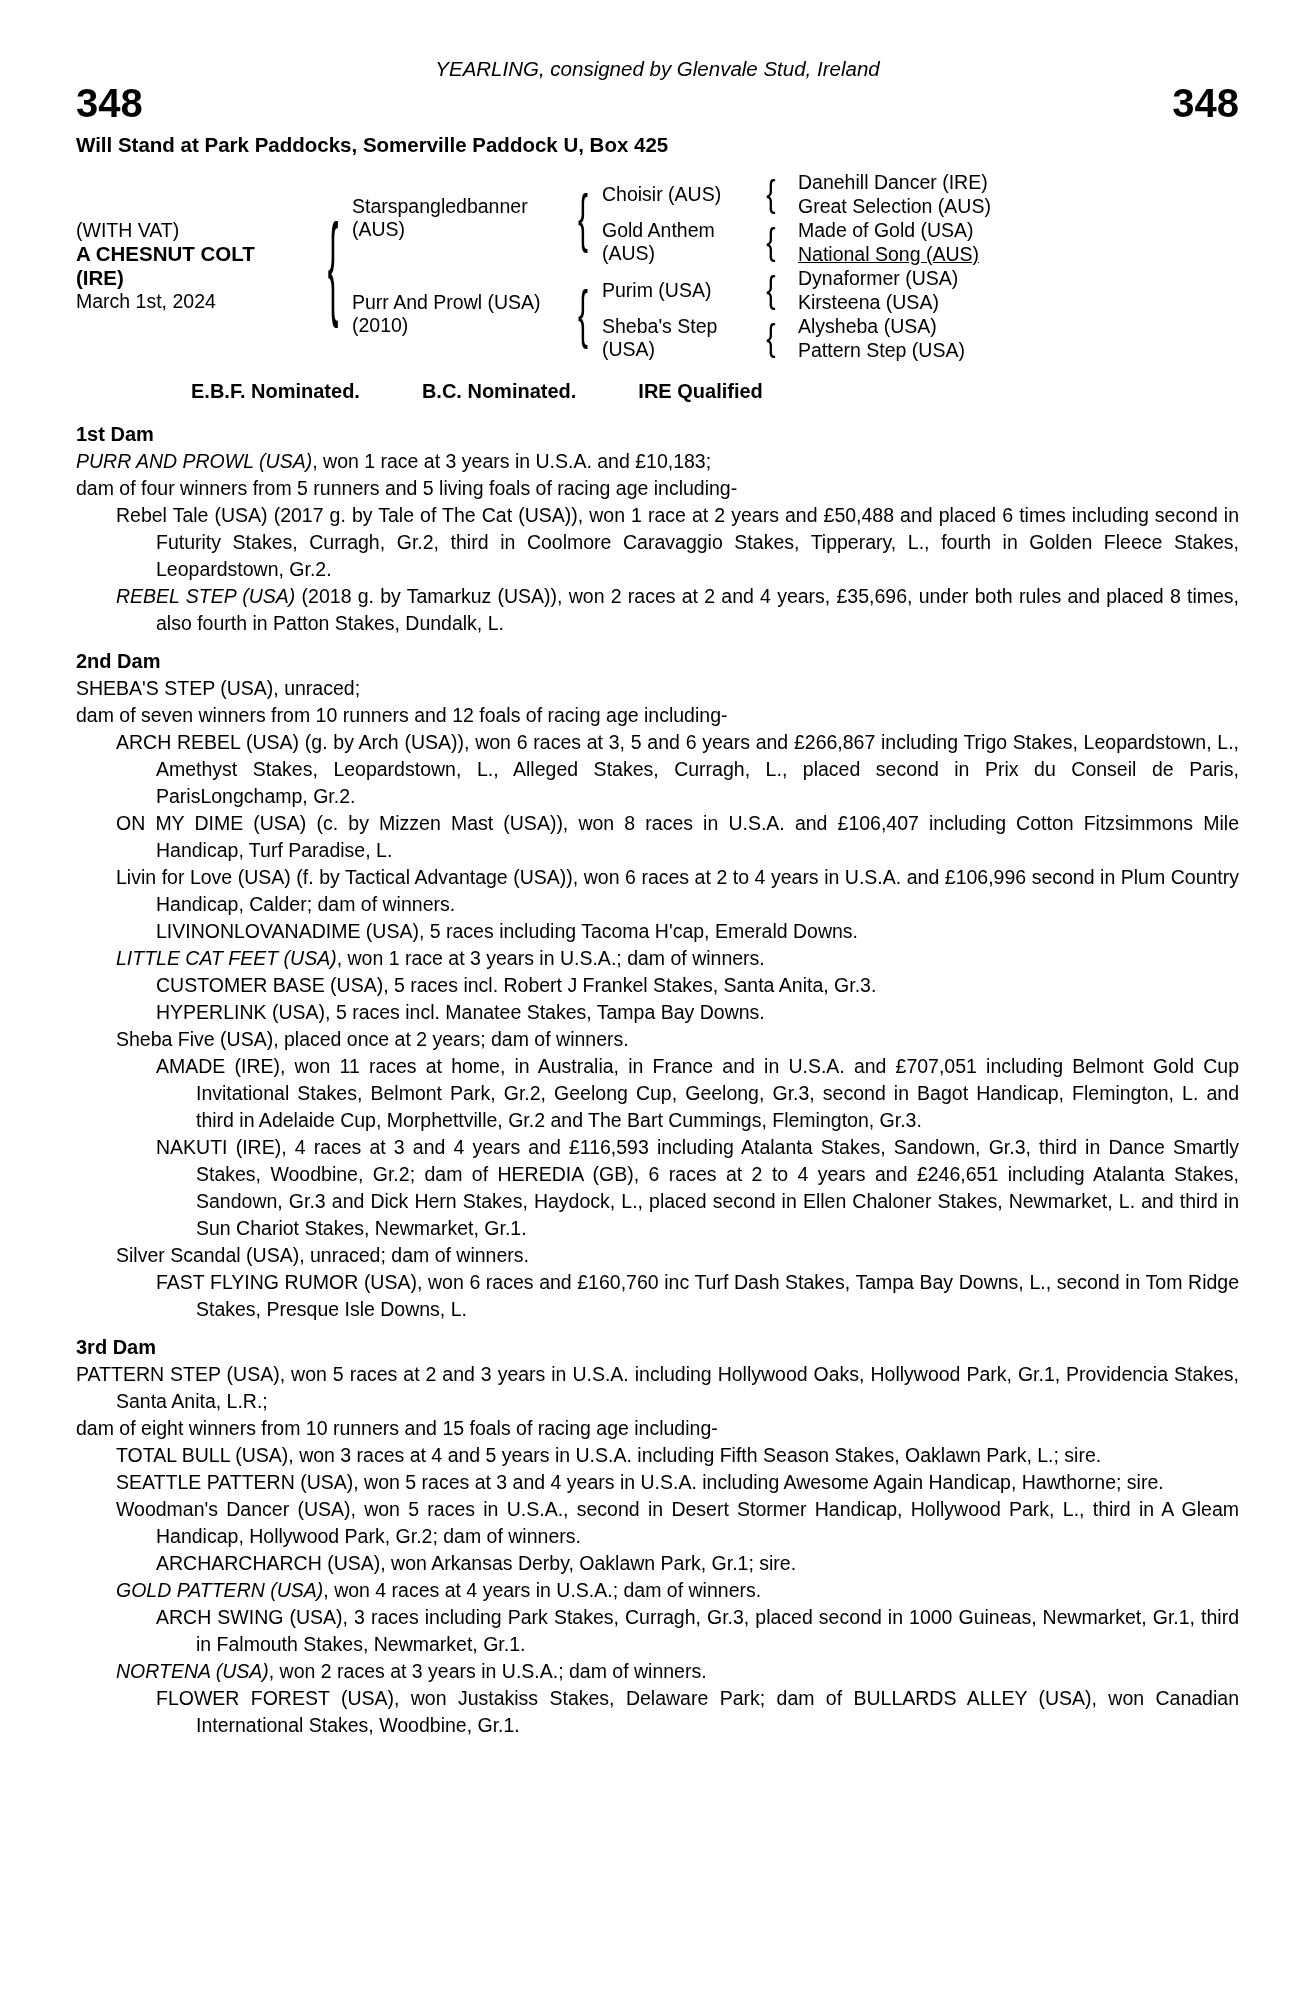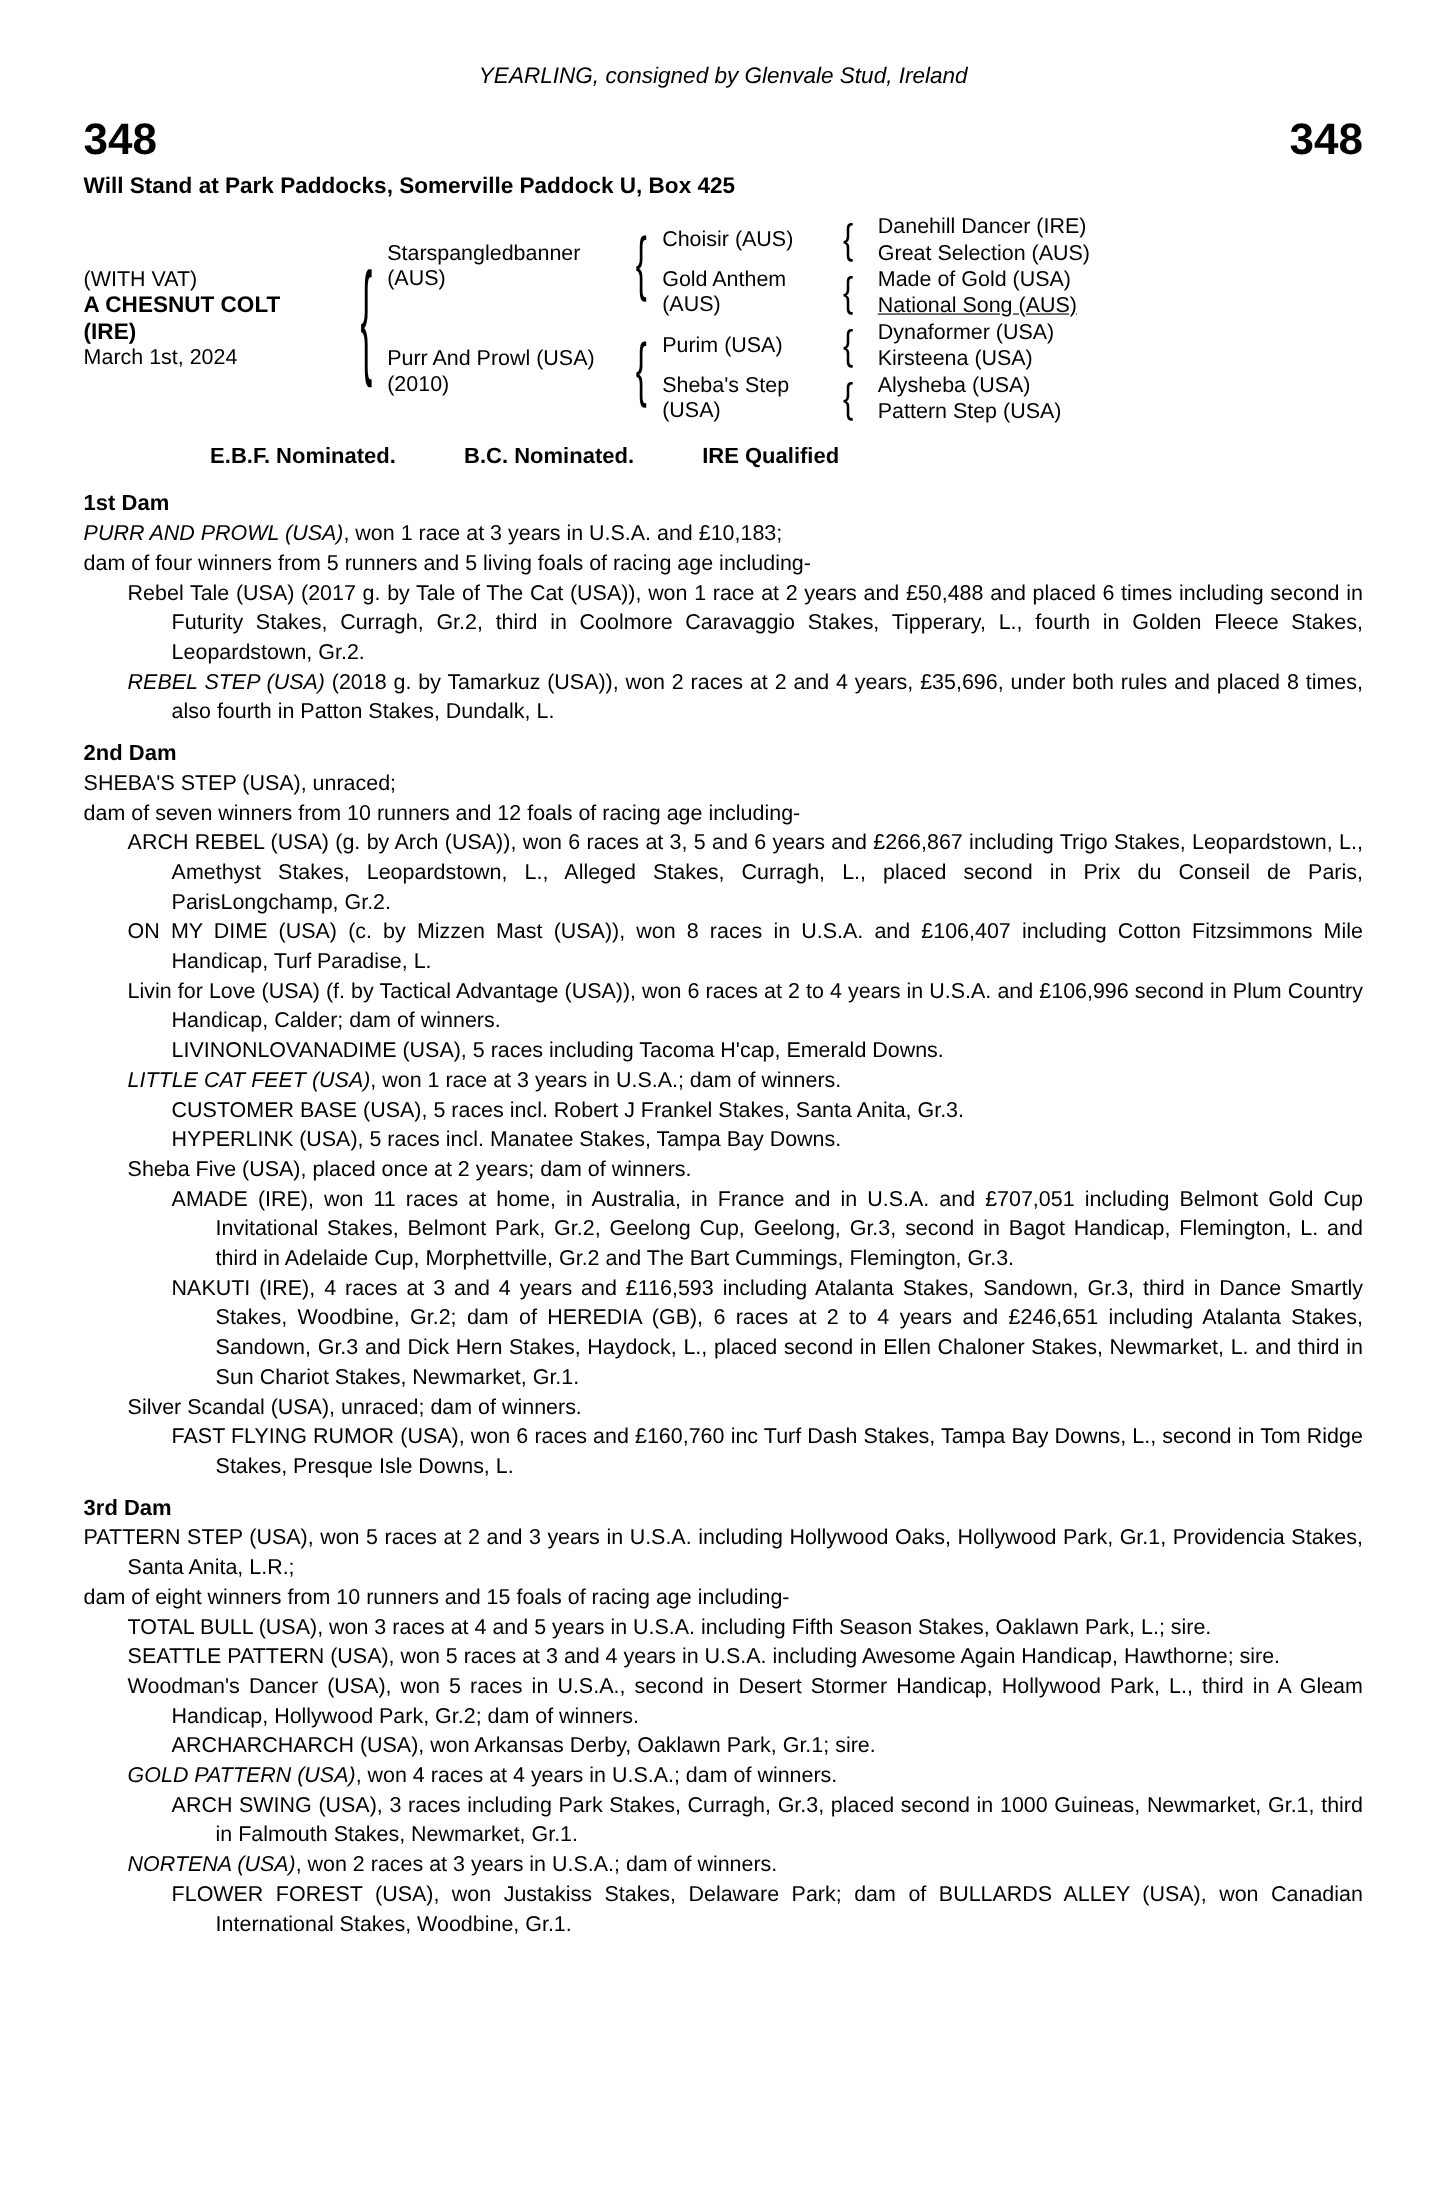--- a/index.html
+++ b/index.html
@@ -7,21 +7,21 @@
   body {
     width:1315px; min-height:2000px;
     color:#000;
     font-family:"Liberation Sans","DejaVu Sans",sans-serif;
     font-size:19.5px;
   }
   .page { padding:56px 76px 40px 76px; }
 
   .consignor { text-align:center; font-style:italic; font-size:20.5px; line-height:26px; }
   .lot-row { display:flex; justify-content:space-between; align-items:flex-start; margin-top:0px; }
-  .lot { font-size:40px; font-weight:bold; line-height:42px;margin-top:24px; }
+  .lot { font-size:40px; font-weight:bold; line-height:42px; }
   .stand-line { font-weight:bold; font-size:20.5px; margin-top:8px; line-height:26px; }
 
   
   .ped-grid {
     display:grid;
     grid-template-columns:238px 38px 212px 38px 142px 54px 1fr;
     grid-template-rows:repeat(8,24px);
     margin-top:12px;
   }
   .ped-cell { display:flex; flex-direction:column; justify-content:center; line-height:23px; }

